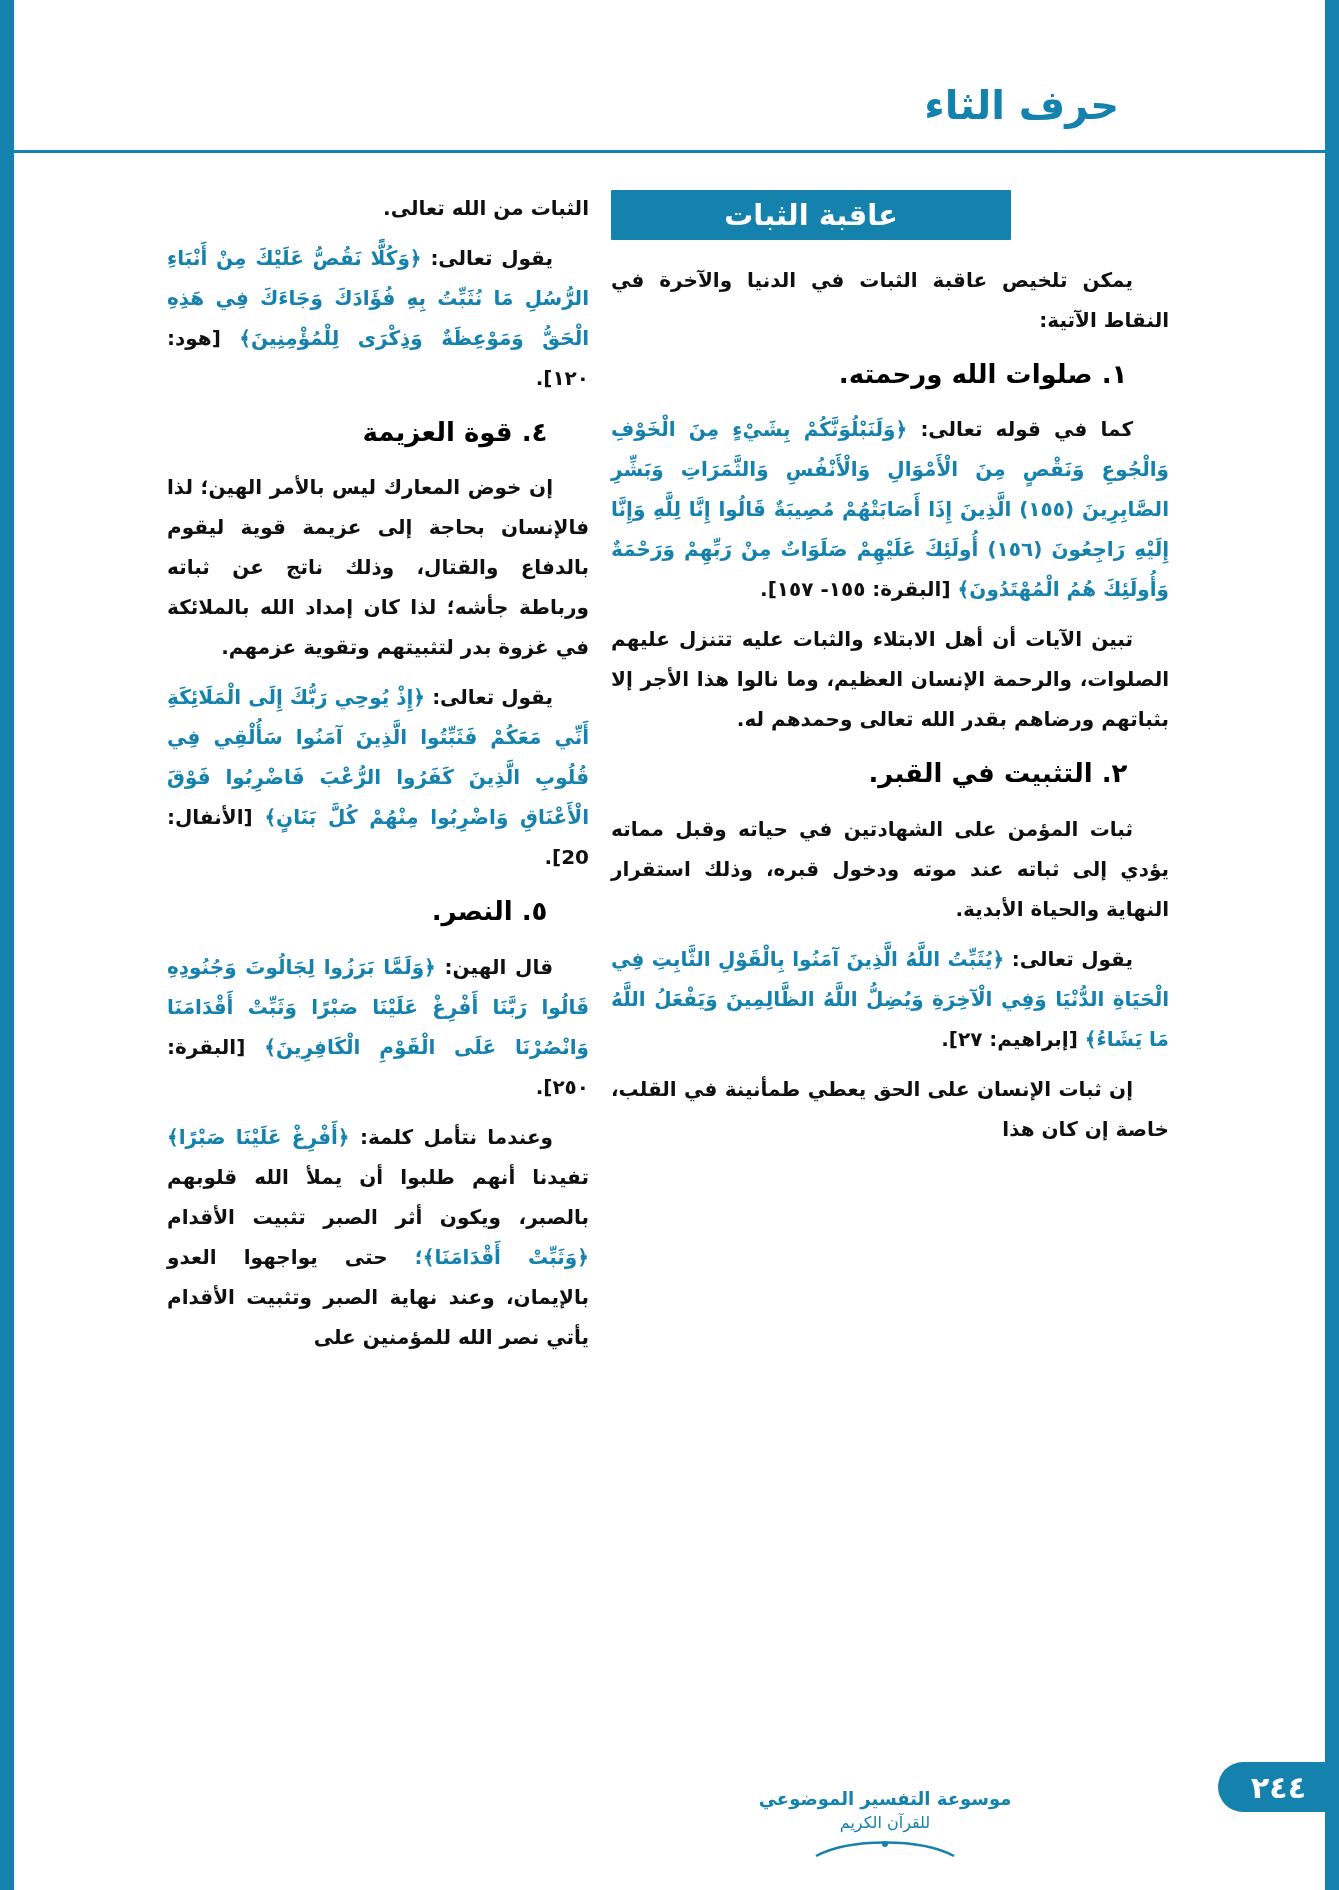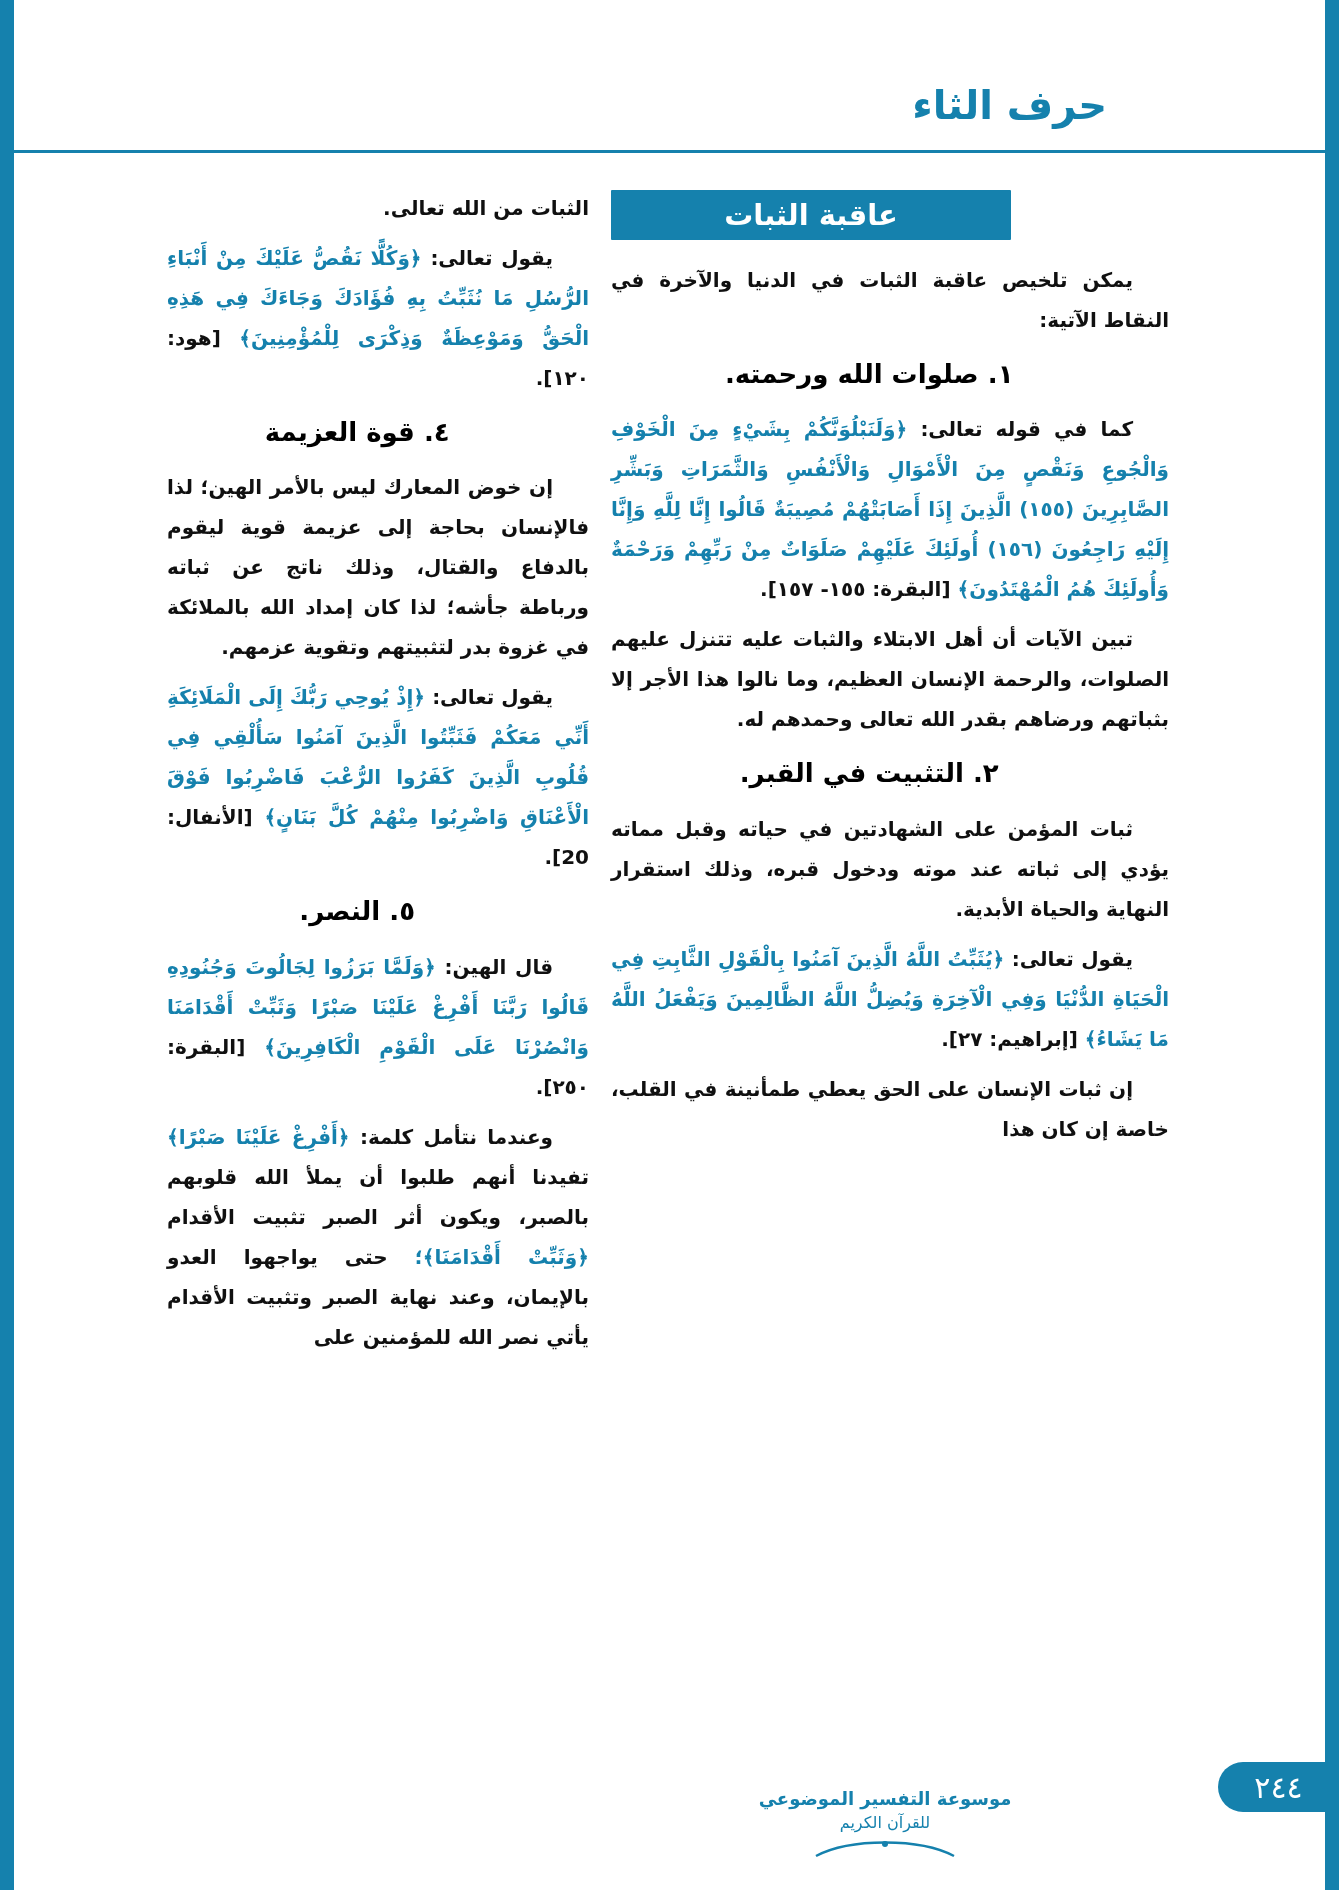--- a/index.html
+++ b/index.html
@@ -20,21 +20,21 @@
     top: 0; bottom: 0;
     width: 14px;
     background: #1581ad;
   }
   .edge-bar.right { right: 0; }
   .edge-bar.left  { left: 0; }
 
   .chapter-header {
     position: absolute;
     top: 82px;
-    right: 232px;
+    right: 220px;
     color: #1581ad;
     font-size: 40px;
     font-weight: bold;
     letter-spacing: 1px;
   }
 
   .header-rule {
     position: absolute;
     top: 150px;
     right: 14px;
@@ -66,21 +66,21 @@
   }
   .indent { text-indent: 1.8em; }
 
   .num-heading {
     font-weight: bold;
     font-size: 26px;
     line-height: 1.9;
     text-indent: 1.6em;
     margin: 10px 0 10px;
     color: #000000;
-    text-align: center;
+    text-align: right;
   }
 
   .verse { color: #1581ad; }
   .ref   { color: #101010; }
 
   .section-box {
     width: 400px;
     margin: 2px 0 20px auto;   
     margin-right: 158px;
     margin-left: 0;
@@ -95,21 +95,21 @@
 
   .page-num-badge {
     position: absolute;
     right: 0;
     bottom: 78px;
     width: 121px;
     height: 50px;
     background: #1581ad;
     color: #ffffff;
     font-size: 30px;
-    font-weight: normal;
+    font-weight: bold;
     display: flex;
     align-items: center;
     justify-content: center;
     border-radius: 26px 0 0 26px;
   }
 
   .emblem {
     position: absolute;
     bottom: 28px;
     left: 755px;

